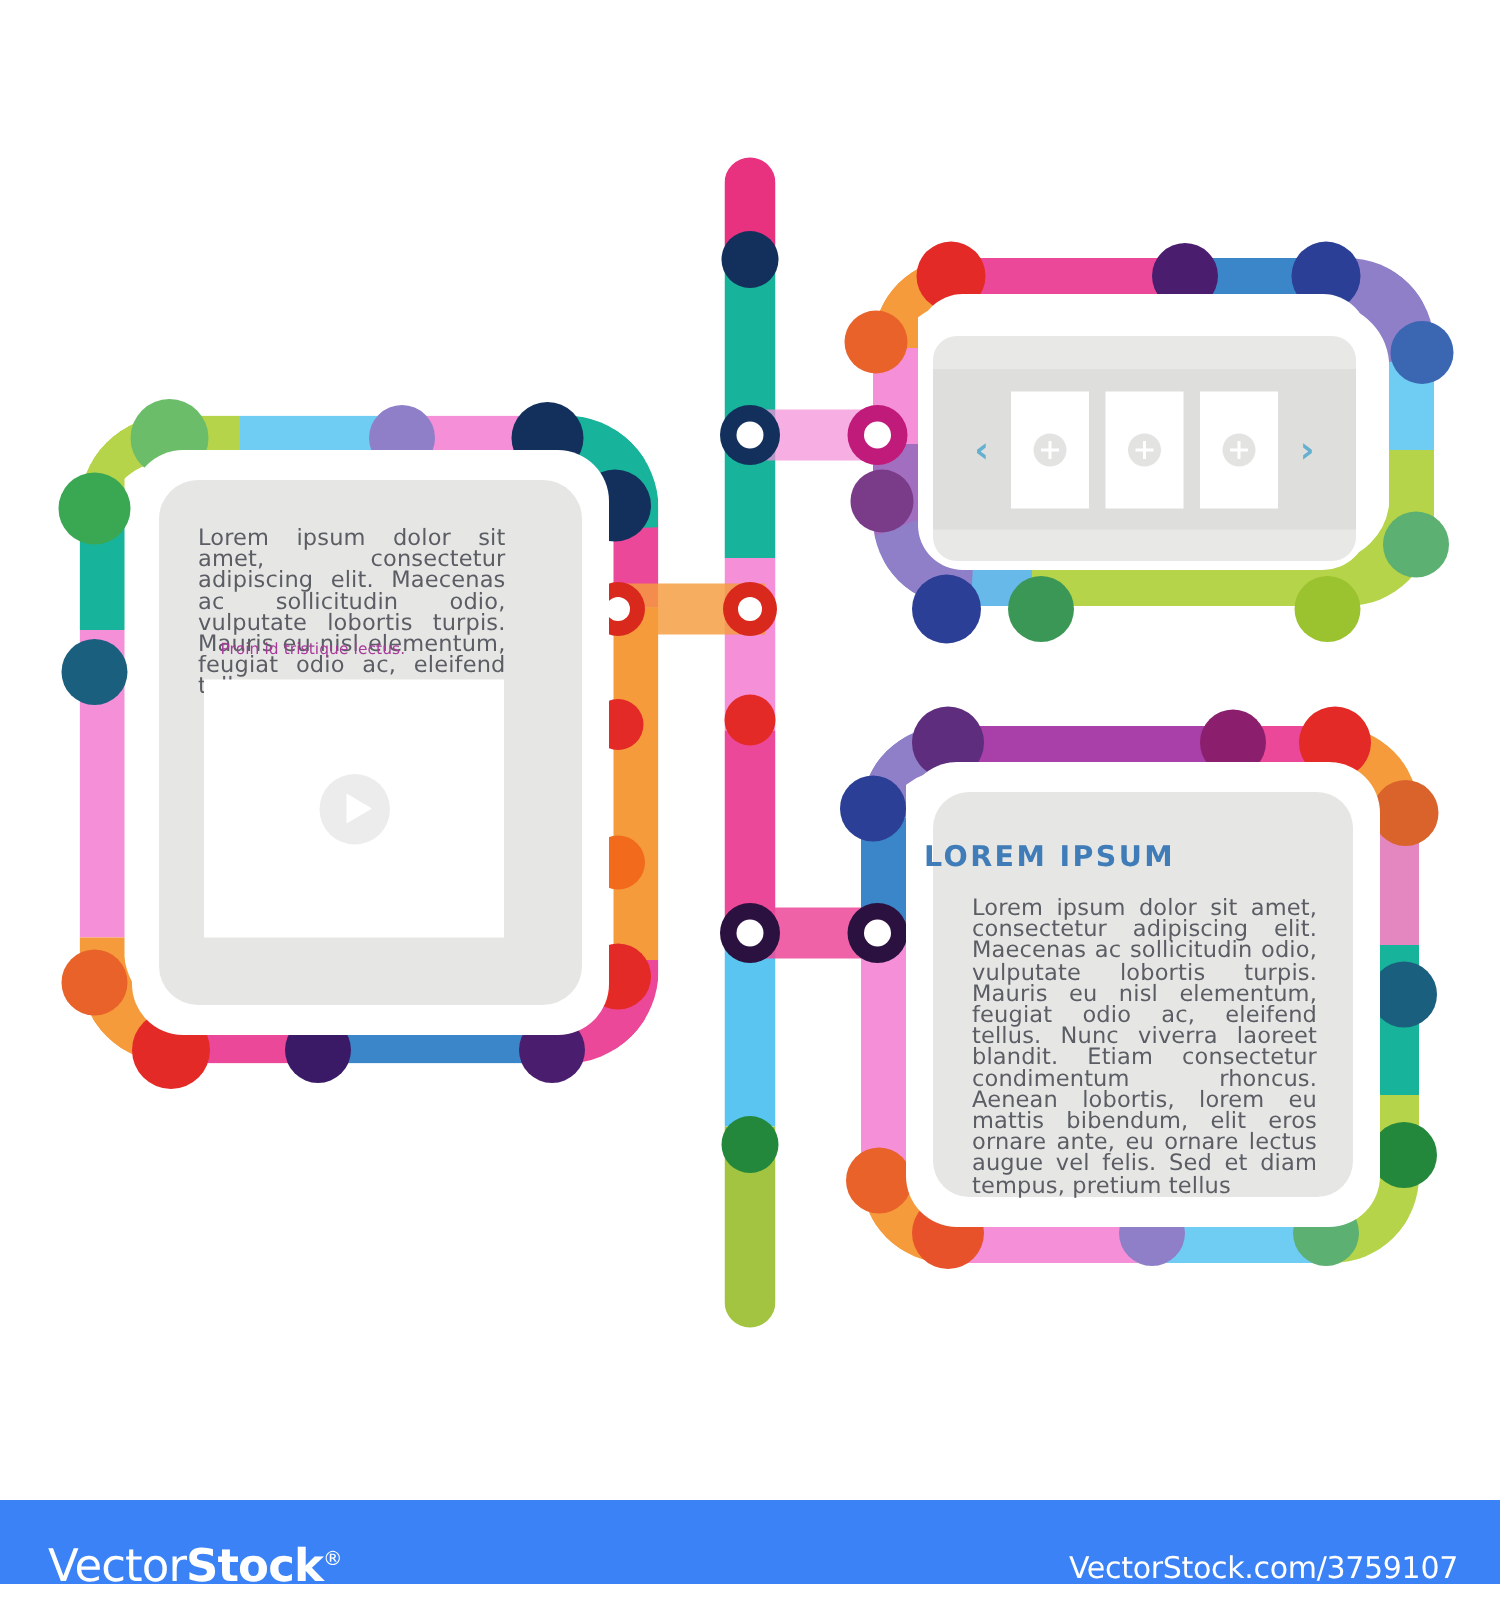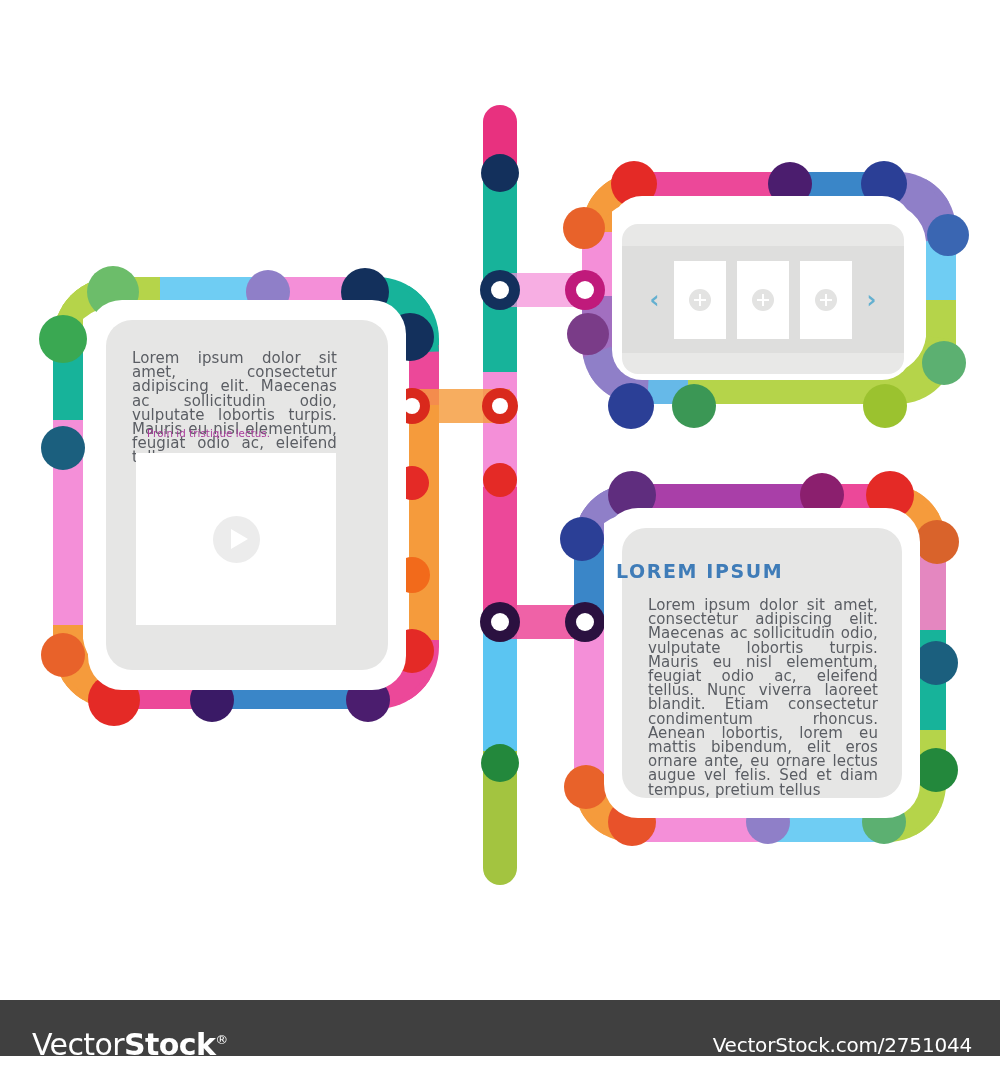--- a/index.html
+++ b/index.html
@@ -84,21 +84,21 @@
   #br-gray{left:622px;top:528px;width:280px;height:270px;border-radius:24px;}
   #br-title{
     position:absolute;left:616px;top:560px;
     color:#3f7cb8;font-size:19px;letter-spacing:1.6px;font-weight:bold;
   }
   #br-copy{left:648px;top:598px;width:230px;}
 
   
   #footer{
     position:absolute;left:0;top:1000px;width:1000px;height:56px;
-    background:#404040;
+    background:#3b82f6;
   }
   #wm-logo{
     position:absolute;left:32px;top:27px;color:#ffffff;
     font-size:30px;letter-spacing:-.6px;
   }
   #wm-logo .bold{font-weight:bold;}
   #wm-logo .reg{font-size:13px;vertical-align:super;}
   #wm-url{
     position:absolute;right:28px;top:33px;color:#ffffff;
     font-size:20px;letter-spacing:-.2px;
@@ -330,14 +330,14 @@
   </div>
 
   <div class="panel-white" id="br-white"></div>
   <div class="panel-gray" id="br-gray"></div>
   <div id="br-title">LOREM  IPSUM</div>
   <div class="body-copy" id="br-copy">Lorem ipsum dolor sit amet, consectetur adipiscing elit. Maecenas ac sollicitudin odio, vulputate lobortis turpis. Mauris eu nisl elementum, feugiat odio ac, eleifend tellus. Nunc viverra laoreet blandit. Etiam consectetur condimentum rhoncus. Aenean lobortis, lorem eu mattis bibendum, elit eros ornare ante, eu ornare lectus augue vel felis. Sed et diam tempus, pretium tellus</div>
 </div>
 
 <div id="footer">
   <div id="wm-logo"><span>Vector</span><span class="bold">Stock</span><span class="reg">®</span></div>
-  <div id="wm-url">VectorStock.com/2751044</div>
+  <div id="wm-url">VectorStock.com/3759107</div>
 </div>
 
 </body></html>

